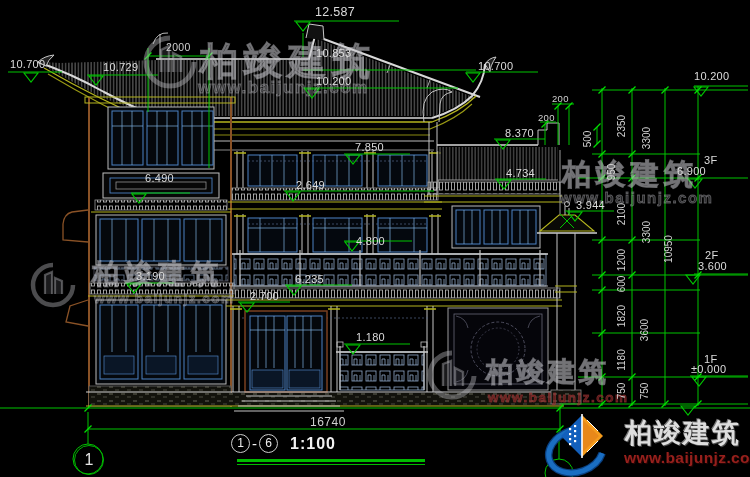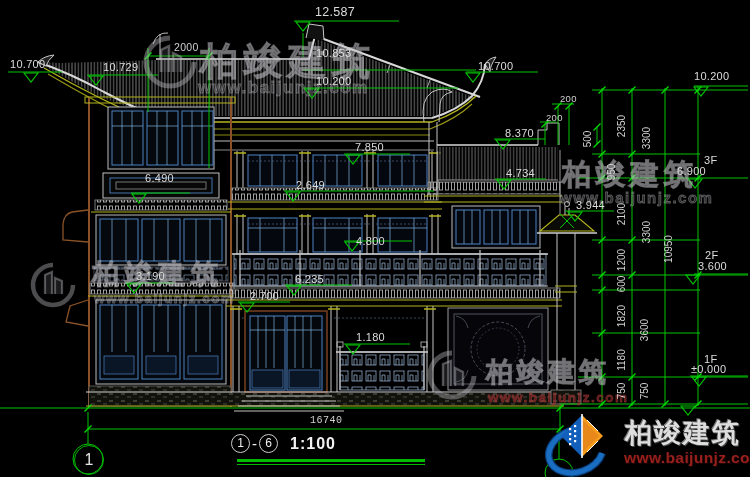--- a/index.html
+++ b/index.html
@@ -2,21 +2,21 @@
 <html><head>
 <meta charset="utf-8">
 <style>
   html,body{margin:0;padding:0;background:#000;}
   #stage{position:relative;width:750px;height:477px;background:#000;overflow:hidden;
          font-family:"Liberation Sans","DejaVu Sans",sans-serif;}
   #dwg{position:absolute;left:0;top:0;z-index:1;}
   .lbl{position:absolute;color:#dcdcdc;font-size:11px;line-height:12px;white-space:nowrap;
        letter-spacing:.3px;z-index:4;}
   .lbl.big{font-size:12.5px;}
-  .lbl.sm{font-size:9.5px;color:#cfcfcf;margin-left:8px;}
+  .lbl.sm{font-size:9.5px;color:#cfcfcf;}
   .rot{position:absolute;width:44px;height:14px;text-align:center;color:#d2d2d2;font-size:10px;
        line-height:14px;transform:rotate(-90deg);white-space:nowrap;z-index:4;}
   .wm{position:absolute;font-weight:bold;white-space:nowrap;z-index:3;pointer-events:none;
       color:rgba(185,185,192,.20);-webkit-text-stroke:1.1px rgba(200,200,206,.48);}
   .wmu{position:absolute;font-weight:bold;white-space:nowrap;z-index:3;pointer-events:none;
       color:rgba(175,175,182,.22);-webkit-text-stroke:.8px rgba(190,190,196,.42);letter-spacing:1.5px;}
   .wmu.red{color:rgba(150,45,45,.55);-webkit-text-stroke:.8px rgba(165,55,55,.6);}
   .wm-swirl{position:absolute;z-index:3;pointer-events:none;}
   #title{position:absolute;left:231px;top:434px;display:flex;align-items:center;gap:3px;
          color:#f2f2f2;z-index:4;}
@@ -26,21 +26,21 @@
   #title .tname{font-size:20px;font-weight:bold;letter-spacing:2px;margin-left:2px;}
   #title .tscale{font-size:16px;font-weight:bold;margin-left:9px;letter-spacing:1px;}
   .rule{position:absolute;background:#00bb00;z-index:4;}
   #axis1{position:absolute;left:74px;top:445px;width:28px;height:28px;border:1.6px solid #00b400;
          border-radius:50%;color:#e4e4e4;font-size:16px;line-height:28px;text-align:center;z-index:4;}
   #logo{position:absolute;left:538px;top:406px;width:212px;height:71px;z-index:6;}
   #logo .brand{position:absolute;left:87px;top:9px;font-size:27px;font-weight:bold;letter-spacing:2px;
         color:#dedede;text-shadow:1px 1px 0 #4a4a4a,2px 2px 2px #000, -1px -1px 0 #777;}
   #logo .url{position:absolute;left:86px;top:43px;font-size:15.5px;font-weight:bold;color:#96201c;
         letter-spacing:.4px;text-shadow:1px 1px 1px #2a0505;}
-  .gdim{position:absolute;color:#d0d0d0;font-size:10px;z-index:4;letter-spacing:.5px;font-family:Liberation Mono, monospace;}
+  .gdim{position:absolute;color:#d0d0d0;font-size:12px;z-index:4;letter-spacing:.5px;}
 </style>
 </head>
 <body>
 
 <div id="stage">
 
 <svg id="dwg" width="750" height="477" viewBox="0 0 750 477">
   <defs>
     <pattern id="pt" width="3.2" height="8" patternUnits="userSpaceOnUse">
       <rect width="3.2" height="8" fill="#000"></rect>

